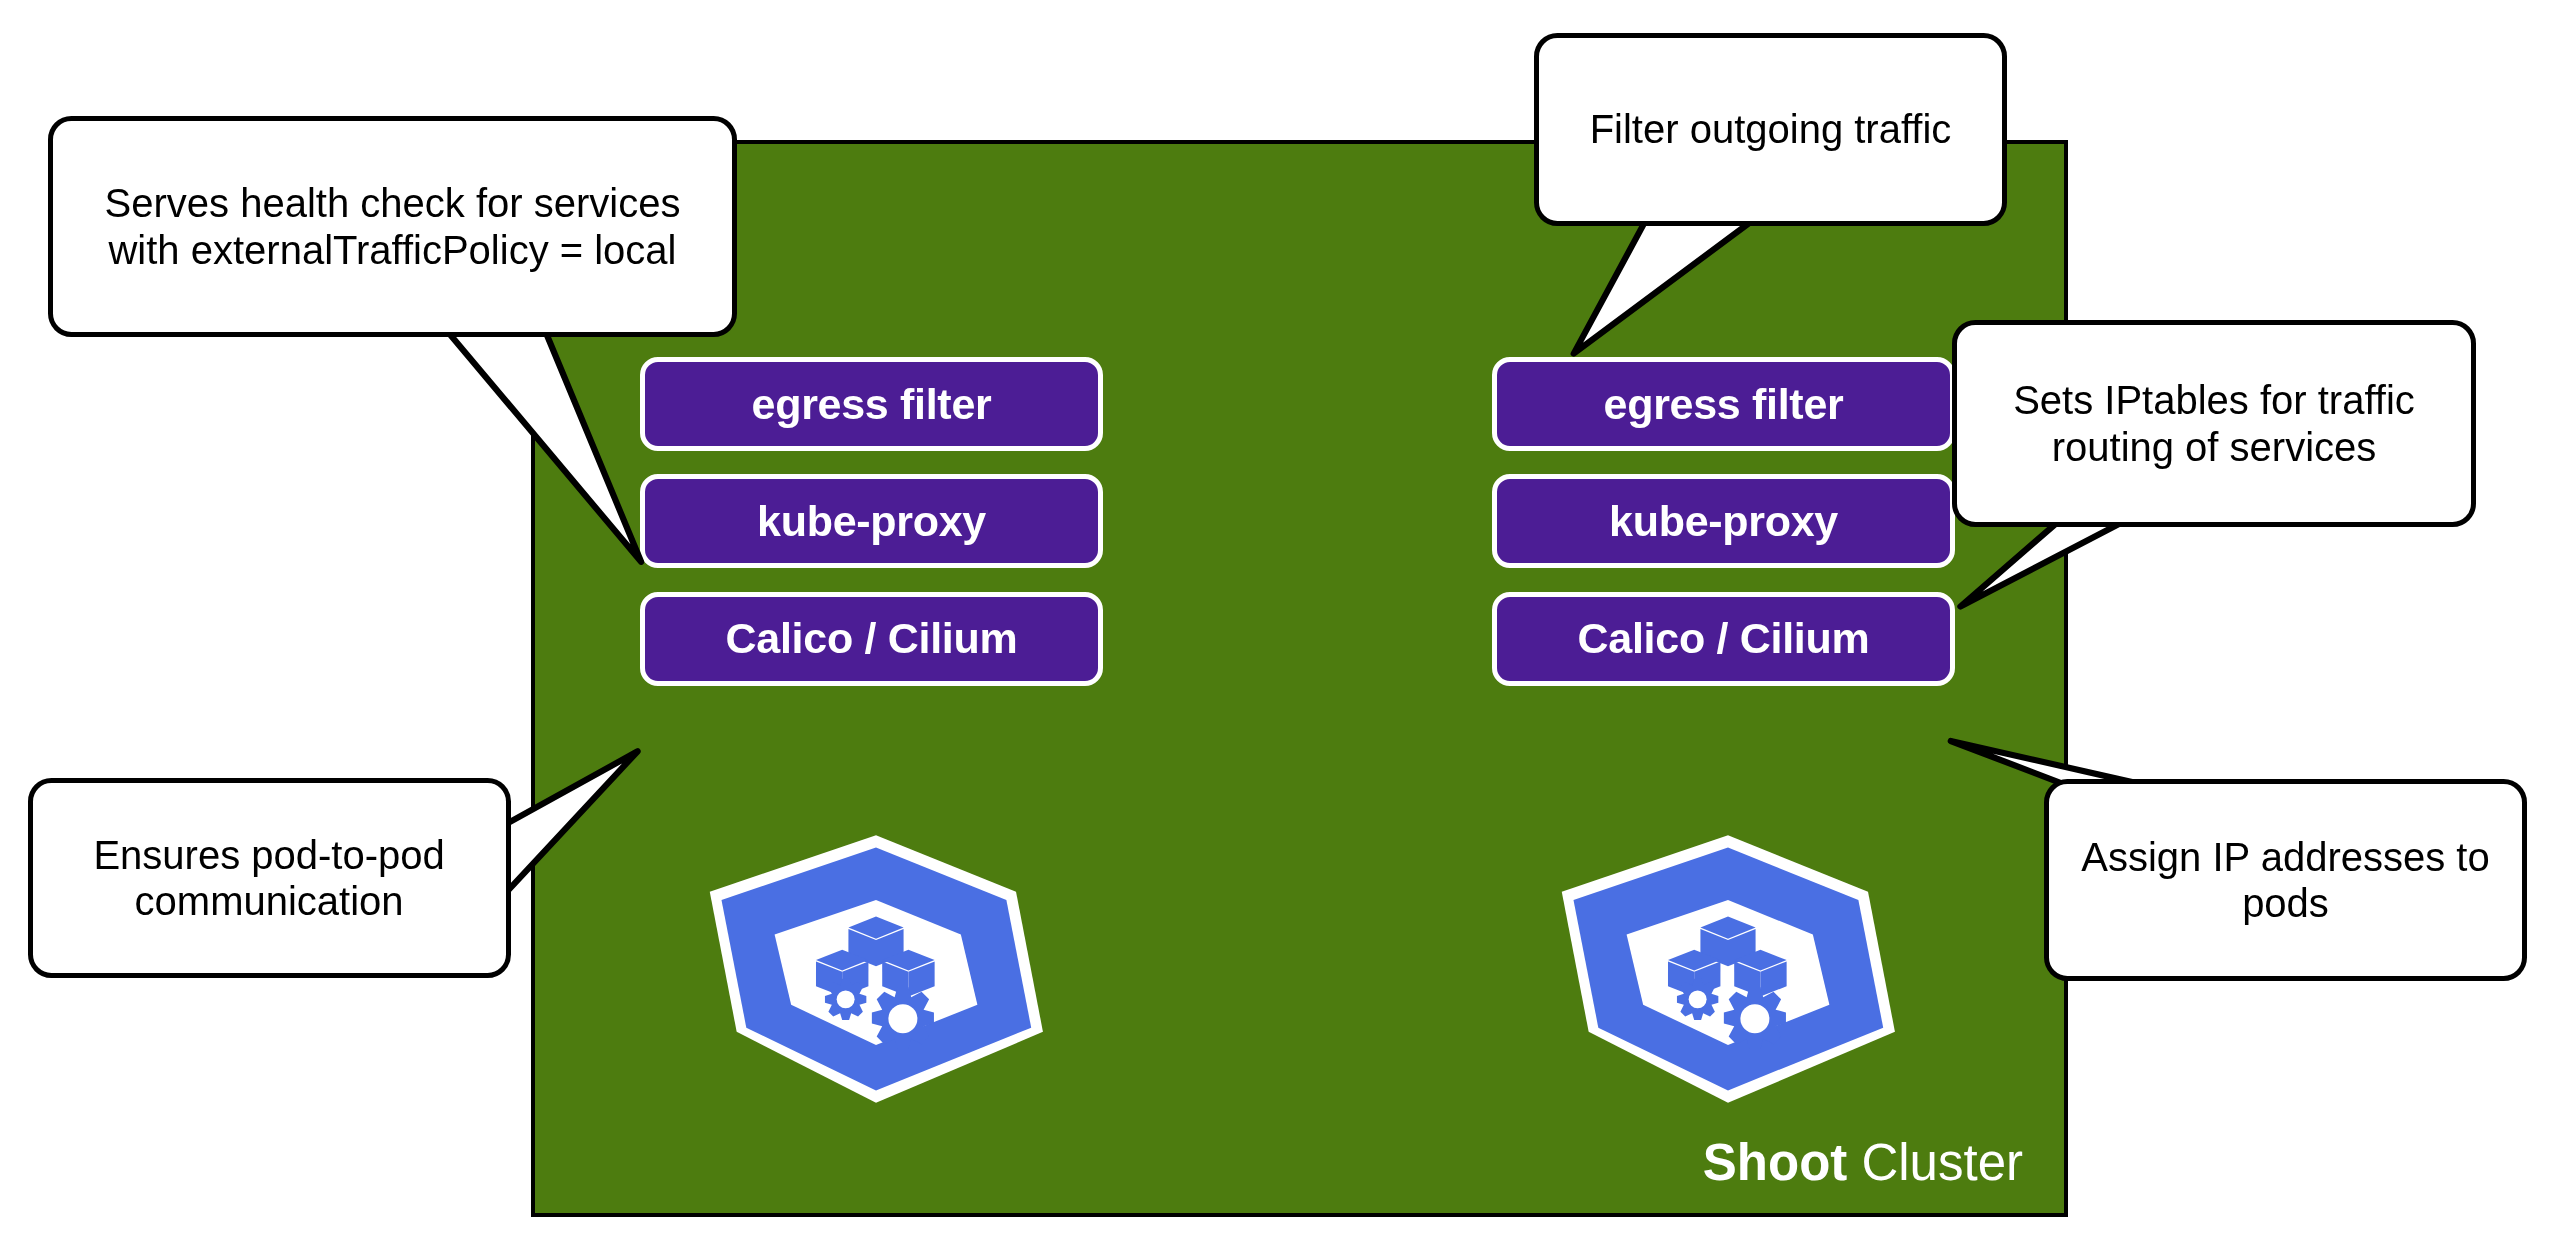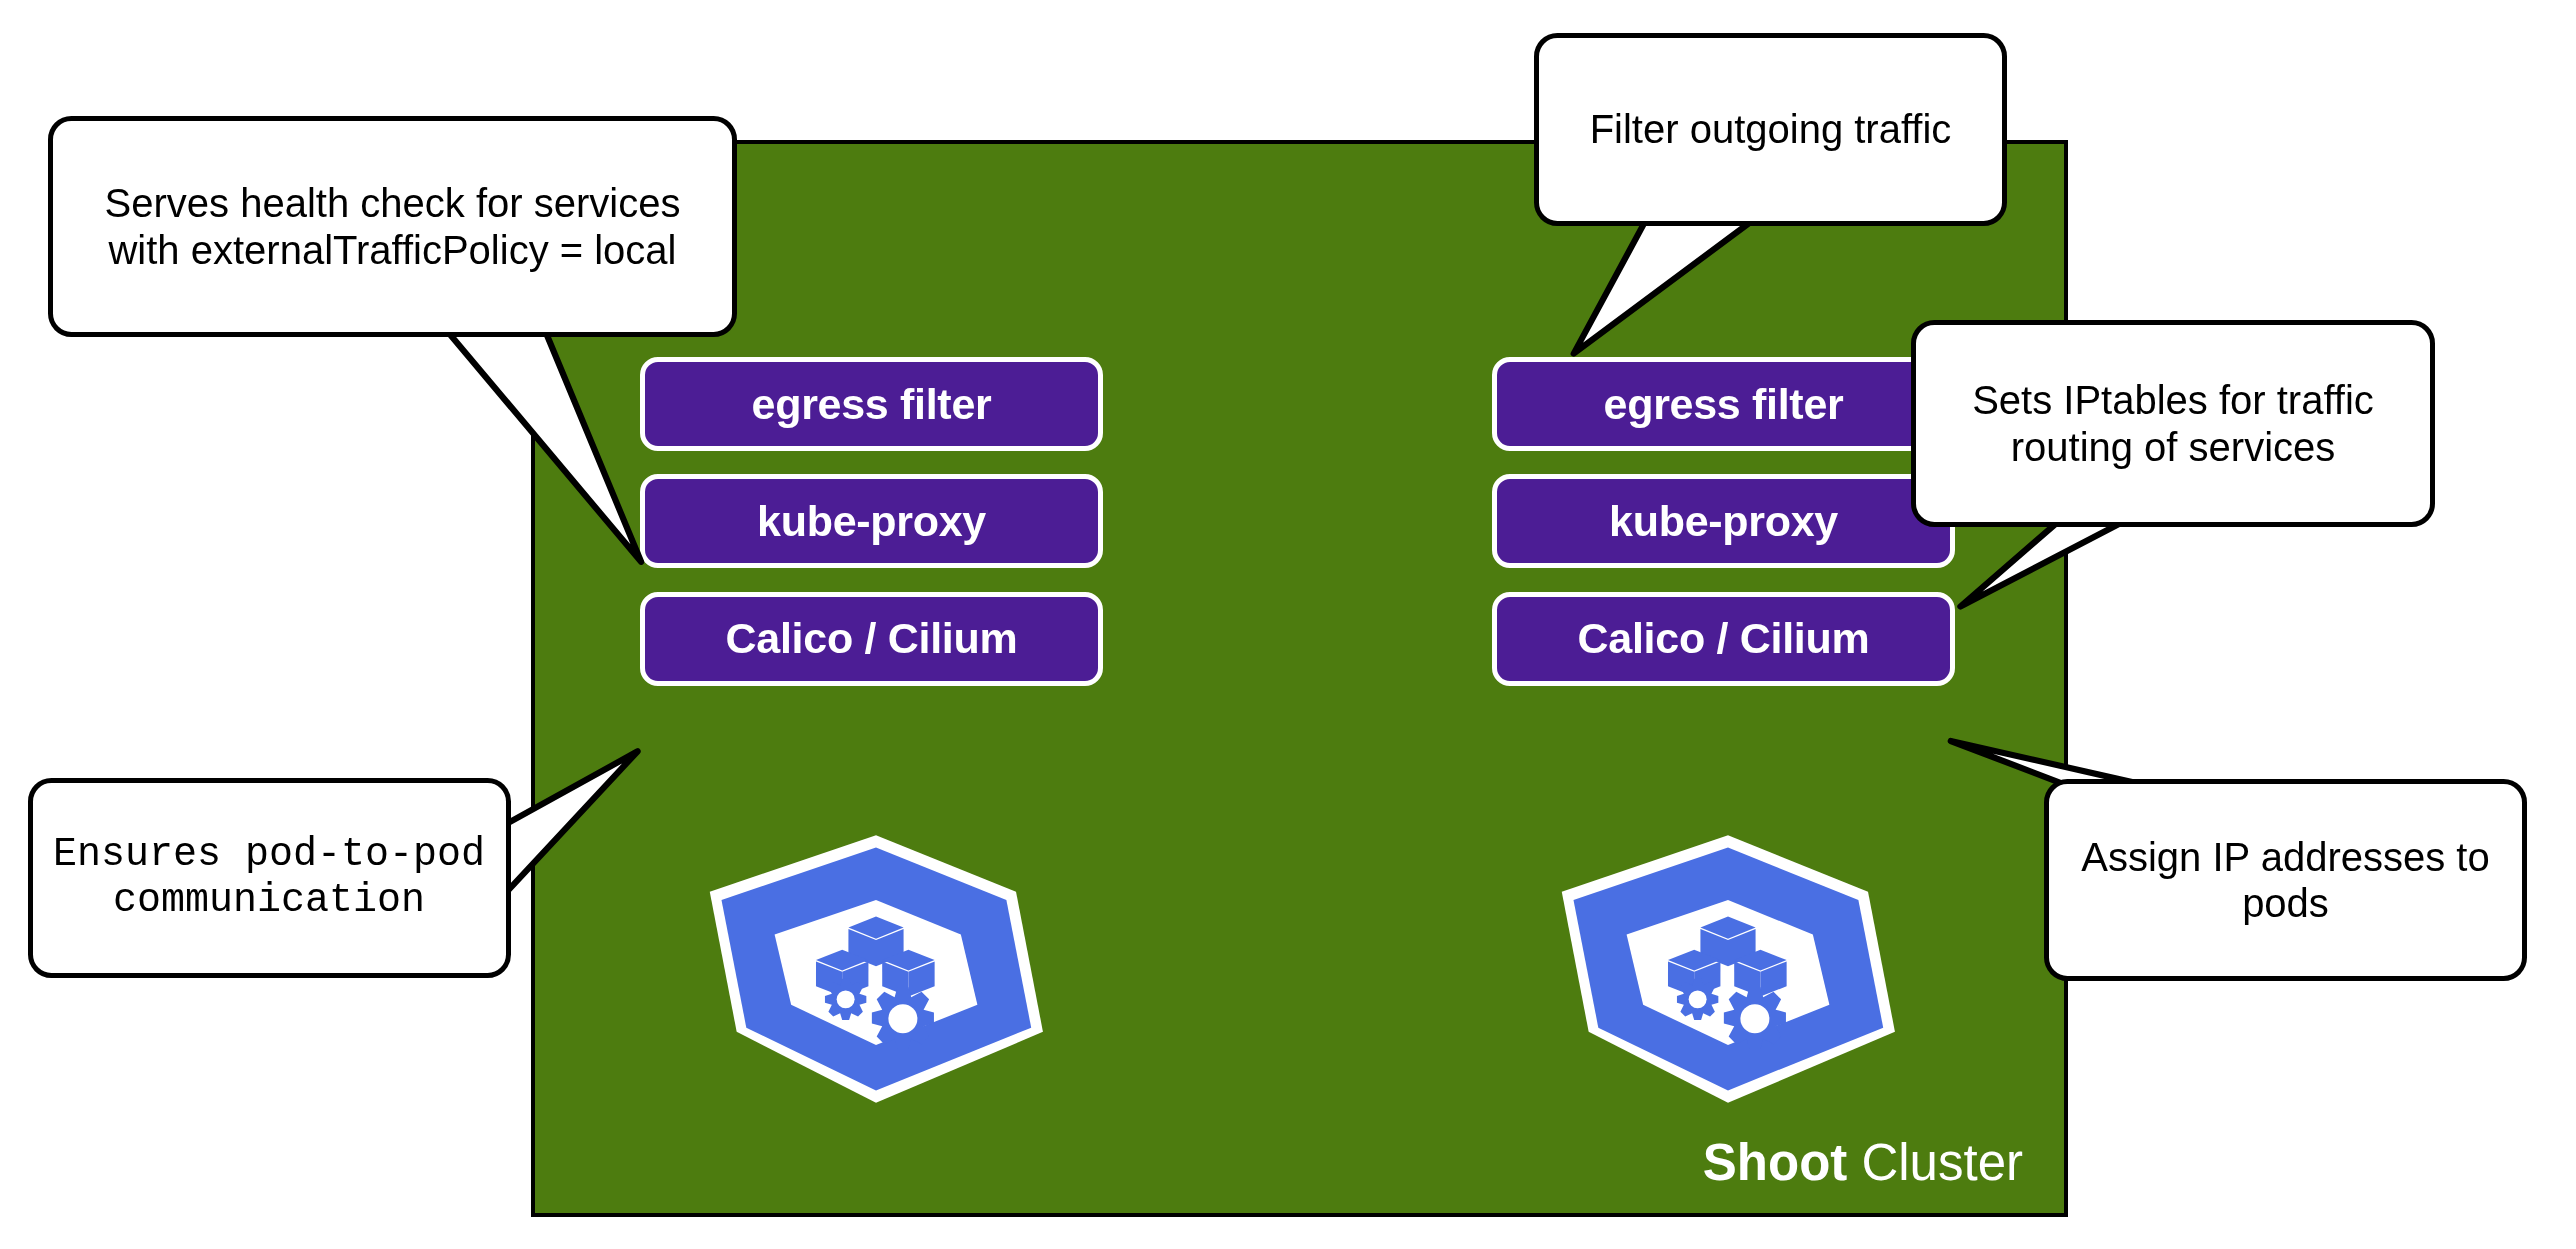--- a/index.html
+++ b/index.html
@@ -92,22 +92,22 @@
     justify-content: center;
     text-align: center;
     color: #000000;
     font-size: 40px;
     line-height: 1.16;
     padding: 9.7px 18px;
     z-index: 6;
   }
   #callout-health   { left: 48px;   top: 116px;  width: 689px; height: 221px; }
   #callout-egress   { left: 1534px; top: 33px;   width: 473px;  height: 193px; }
-  #callout-iptables { left: 1911px; top: 320px;  width: 524px;  height: 207px; }
-  #callout-podcomm  { left: 27.6px;   top: 778px; width: 483px;  height: 200px; font-family: Liberation Mono, monospace; }
+  #callout-iptables { left: 1952px; top: 320px;  width: 524px;  height: 207px; }
+  #callout-podcomm  { left: 27.6px;   top: 778px; width: 483px;  height: 200px; }
   #callout-assignip { left: 2044px; top: 779px; width: 483px;  height: 202px; }
 
   
   #tails {
     position: absolute;
     left: 0; top: 0;
     width: 2576px;
     height: 1249px;
     z-index: 5;
     pointer-events: none;

